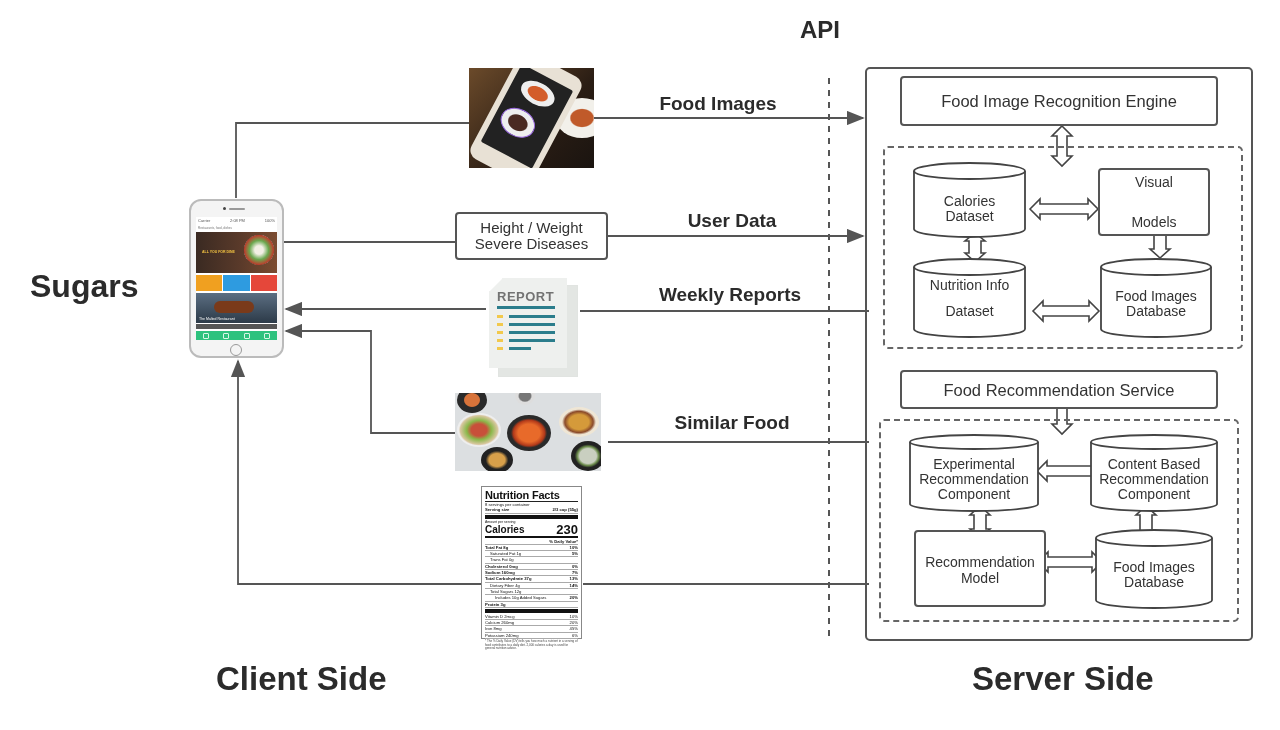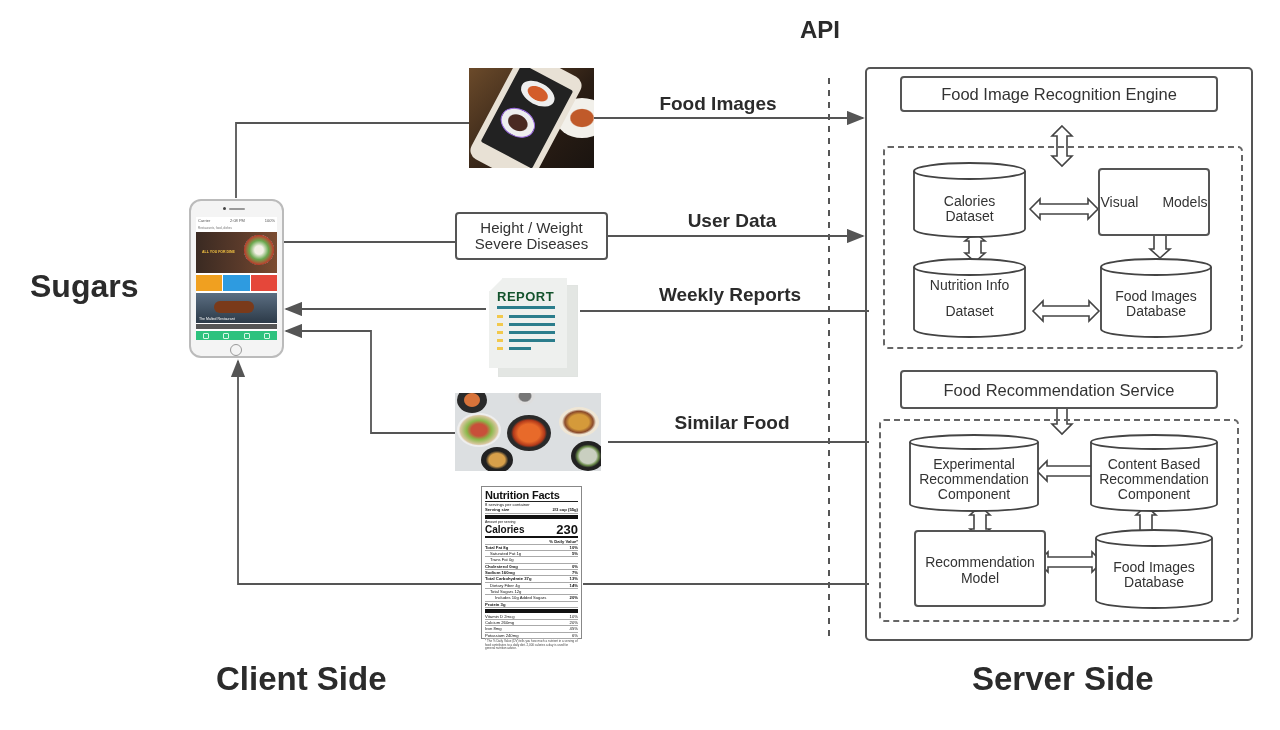--- a/index.html
+++ b/index.html
@@ -37,21 +37,21 @@
   .photo1 .ph{position:absolute;left:22px;top:-10px;width:70px;height:120px;background:#e8e1d5;border-radius:10px;transform:rotate(28deg);}
   .photo1 .scr{position:absolute;left:6px;top:14px;width:58px;height:88px;background:#222;border-radius:2px;}
   .photo1 .p1{position:absolute;left:10px;top:8px;width:36px;height:22px;border-radius:50%;background:radial-gradient(#d35c2a 40%,#eee 45%);}
   .photo1 .p2{position:absolute;left:6px;top:40px;width:34px;height:26px;border-radius:50%;background:radial-gradient(#4a2a22 40%,#eee 45%);border:1px solid #9a6ae0;}
   .photo1 .plate{position:absolute;right:-14px;top:30px;width:52px;height:40px;border-radius:50%;background:radial-gradient(#c05a2a 30%,#f2f0ea 34%);}
   
   .report{position:absolute;left:487px;top:276px;width:92px;height:102px;}
   .report .pg{position:absolute;width:78px;height:90px;background:#eef0ee;box-shadow:0 0 0 1px #e1e4e1;}
   .report .pg.back{left:12px;top:10px;background:#e3e6e3;}
   .report .pg.front{left:2px;top:2px;clip-path:polygon(14px 0,100% 0,100% 100%,0 100%,0 14px);}
-  .report .rtitle{position:absolute;left:10px;top:13px;font-size:13px;font-weight:bold;color:#14532d;letter-spacing:0.5px;}
+  .report .rtitle{position:absolute;left:10px;top:13px;font-size:13px;font-weight:bold;color:#737373;letter-spacing:0.5px;}
   .report .rule{position:absolute;left:10px;top:30px;width:58px;height:3px;background:#2b7d8c;}
   .report .ln{position:absolute;left:22px;height:3px;background:#2b7d8c;}
   .report .bul{position:absolute;left:10px;width:6px;height:3px;background:#f2c94c;}
   
   .photo2{position:absolute;left:455px;top:393px;width:146px;height:78px;background:#dcdfe1;overflow:hidden;}
   .photo2 .bowl{position:absolute;border-radius:50%;}
   
   .nf{position:absolute;left:481px;top:486px;width:101px;height:153px;border:1px solid #888;background:#fff;box-sizing:border-box;padding:2px 3px;font-family:"Liberation Sans",sans-serif;color:#111;}
   .nf .h{font-size:11px;font-weight:900;letter-spacing:-0.2px;line-height:12px;border-bottom:1px solid #222;}
   .nf .row{display:flex;justify-content:space-between;font-size:4.2px;line-height:5.3px;border-bottom:0.5px solid #aaa;}
@@ -281,32 +281,32 @@
         <span>45%</span>
       </div>
       <div class="row">
         <span>Potassium 240mg</span>
         <span>6%</span>
       </div>
     </div>
   <div class="foot">* The % Daily Value (DV) tells you how much a nutrient in a serving of food contributes to a daily diet. 2,000 calories a day is used for general nutrition advice.</div>
 </div>
 
-<div class="box" style="left:900px;top:76px;width:318px;height:36px;font-size:16.5px;">Food Image Recognition Engine</div>
+<div class="box" style="left:900px;top:76px;width:318px;height:50px;font-size:16.5px;">Food Image Recognition Engine</div>
 <div class="dash" style="left:883px;top:146px;width:360px;height:203px;"></div>
 
 <div class="cyl" style="left:913px;top:162px;width:113px;height:76px;">
   <svg width="113" height="76">
       <path d="M1,9 A55.5,8 0 0 1 112,9 V67 A55.5,8 0 0 1 1,67 Z" fill="#fff" stroke="#444" stroke-width="1.8"></path>
       <path d="M1,9 A55.5,8 0 0 0 112,9" fill="none" stroke="#444" stroke-width="1.8"></path>
     </svg>
   <div class="txt" style="top:32px">Calories</div>
   <div class="txt" style="top:47px">Dataset</div>
 </div>
-<div class="box" style="left:1098px;top:168px;width:112px;height:68px;flex-direction:row;font-size:14px;gap:24px;">
+<div class="box" style="left:1098px;top:168px;width:112px;height:68px;flex-direction:column;font-size:14px;gap:24px;">
   <div>Visual</div>
   <div>Models</div>
 </div>
 <div class="cyl" style="left:913px;top:258px;width:113px;height:80px;">
   <svg width="113" height="80">
       <path d="M1,9 A55.5,8 0 0 1 112,9 V71 A55.5,8 0 0 1 1,71 Z" fill="#fff" stroke="#444" stroke-width="1.8"></path>
       <path d="M1,9 A55.5,8 0 0 0 112,9" fill="none" stroke="#444" stroke-width="1.8"></path>
     </svg>
   <div class="txt" style="top:20px">Nutrition Info</div>
   <div class="txt" style="top:46px">Dataset</div>

